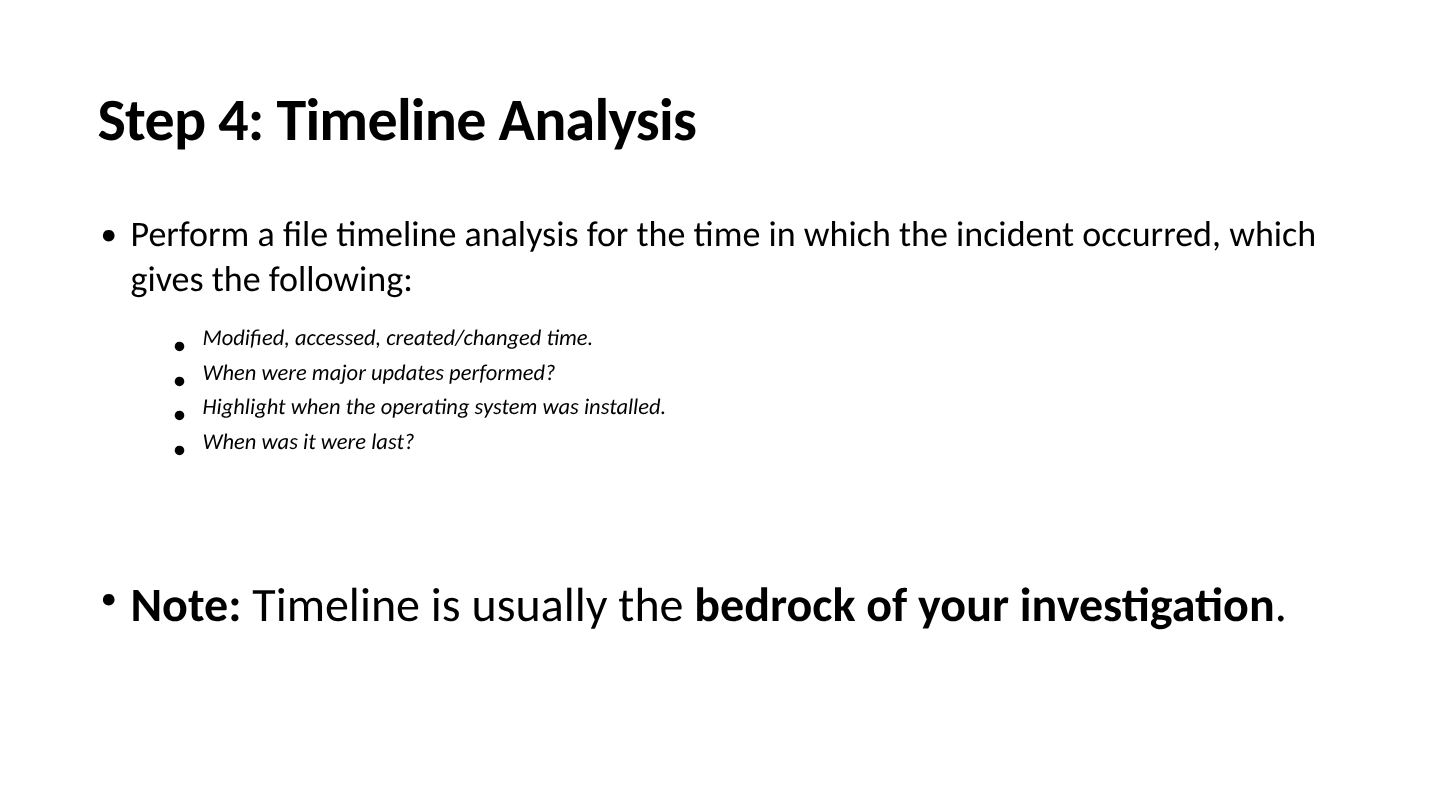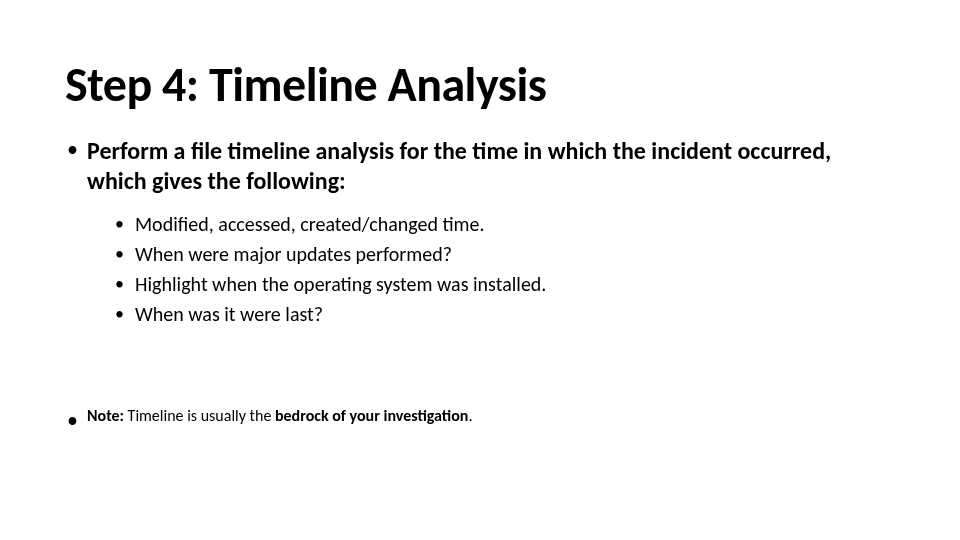--- a/index.html
+++ b/index.html
@@ -6,23 +6,23 @@
     body {
       width: 960px;
       height: 540px;
       background: #ffffff;
       font-family: Calibri, "Segoe UI", Arial, sans-serif;
       color: #000000;
       padding: 55px 65px 40px 65px;
       position: relative;
     }
     .title {
-      font-size: 48px;
+      font-size: 40px;
       font-weight: 700;
-      margin-bottom: 22px;
+      margin-bottom: 38px;
       letter-spacing: -0.5px;
     }
     .outer-list {
       list-style: none;
       padding-left: 0;
     }
     .outer-item {
       position: relative;
       padding-left: 22px;
       margin-bottom: 10px;
@@ -31,34 +31,35 @@
       content: "•";
       position: absolute;
       left: 2px;
       top: 0;
       font-size: 22px;
       line-height: 28px;
     }
     .outer-text {
       font-size: 24px;
       line-height: 1.25;
-      font-weight: 700;
+      font-weight: 400;
     }
     .inner-list {
       list-style: none;
       padding-left: 0;
       margin-top: 14px;
       margin-left: 26px;
     }
     .inner-item {
       position: relative;
       padding-left: 22px;
-      font-size: 20px;
+      font-size: 15px;
       line-height: 1.4;
       margin-bottom: 2px;
+      font-style: italic;
     }
     .inner-item::before {
       content: "•";
       position: absolute;
       left: 2px;
       top: 0;
       font-size: 18px;
       line-height: 28px;
     }
     .note-item {
@@ -68,21 +69,21 @@
     }
     .note-item::before {
       content: "•";
       position: absolute;
       left: 2px;
       top: 0;
       font-size: 22px;
       line-height: 30px;
     }
     .note-text {
-      font-size: 16px;
+      font-size: 32px;
       line-height: 1.25;
     }
     .bold { font-weight: 700; }
   </style>
 </head>
 <body>
 
 <h1 class="title">Step 4: Timeline Analysis</h1>
 
 <ul class="outer-list">

